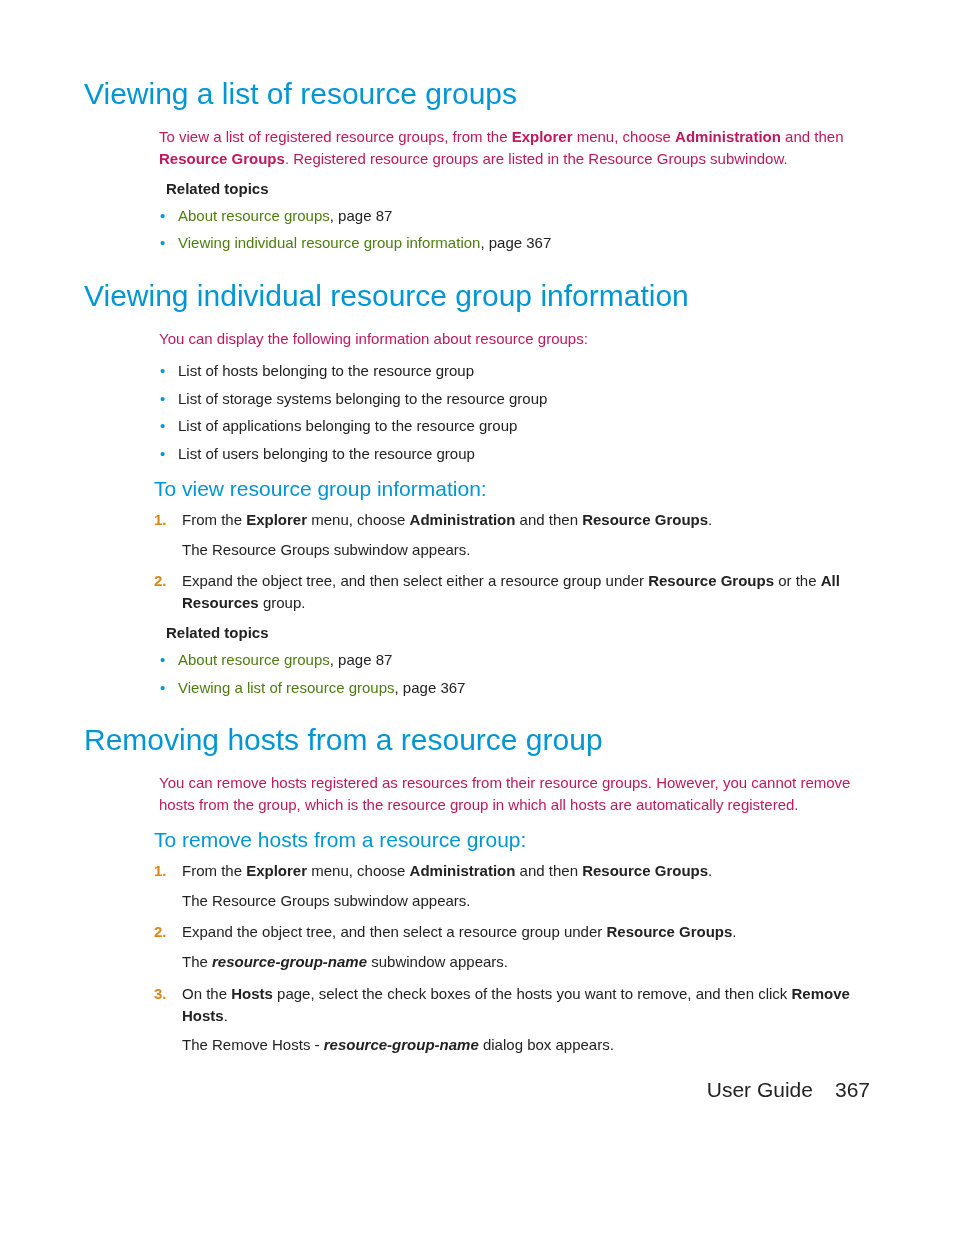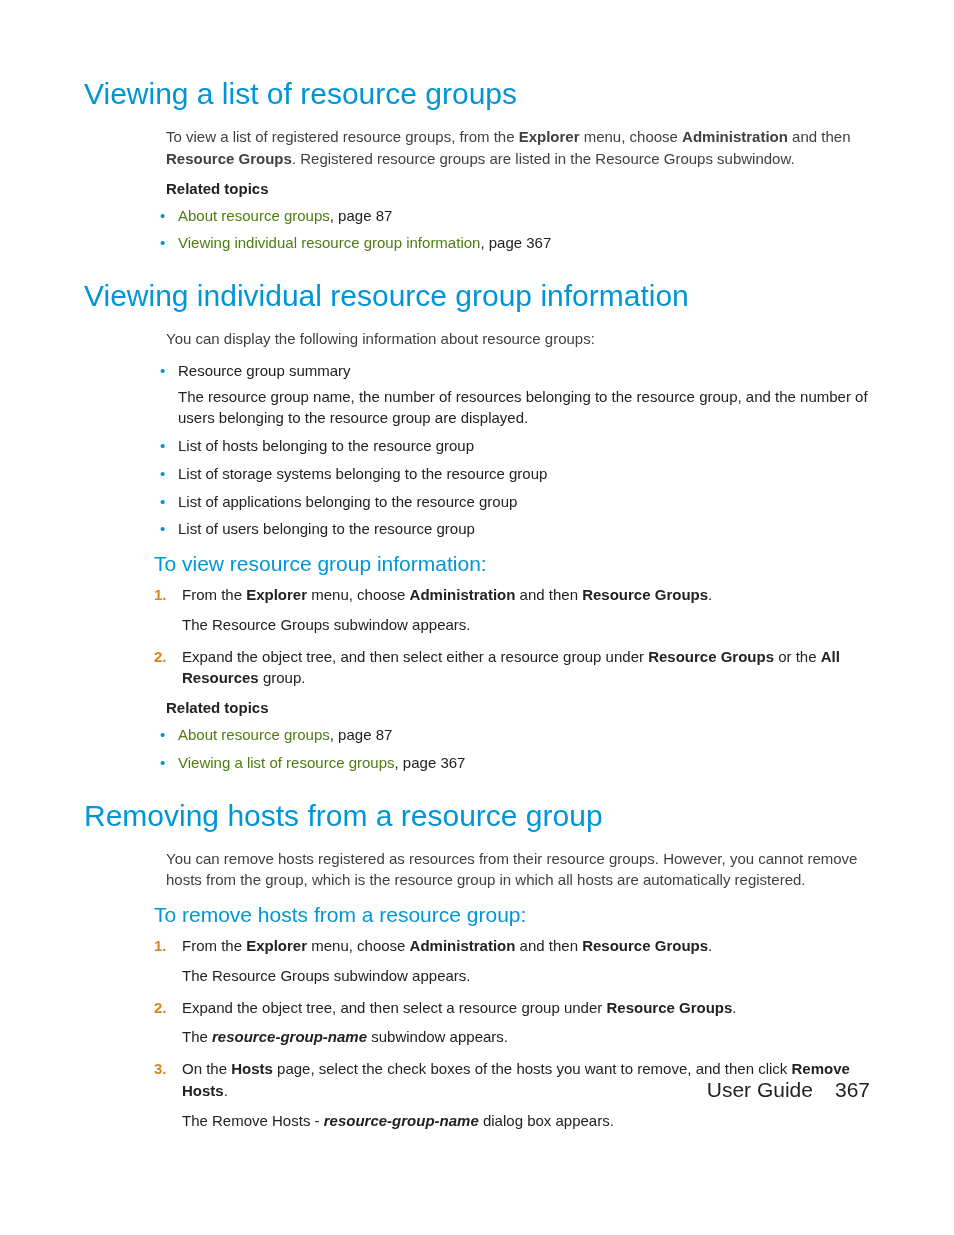--- a/index.html
+++ b/index.html
@@ -22,22 +22,22 @@
     font-weight: 300;
     color: #0096d6;
     font-size: 30px;
     margin: 0 0 14px 0;
     line-height: 1.2;
   }
   .body-block { margin-left: 70px; }
   p {
     font-size: 15px;
     line-height: 1.45;
-    margin: 0 0 10px 12px;
-    color: #404040;
+    margin: 0 0 10px 5px;
+    color: #be185d;
   }
   .b { font-weight: 600; }
   .subhead {
     font-size: 15px;
     font-weight: 600;
     margin: 8px 0 8px 12px;
   }
   .subhead-blue {
     font-size: 21px;
     font-weight: 400;
@@ -120,21 +120,20 @@
     <ul class="bullets">
       <li><span class="link">About resource groups</span><span>, page 87</span></li>
       <li><span class="link">Viewing individual resource group information</span><span>, page 367</span></li>
     </ul>
   </div>
 
   <h2 class="sectiongap">Viewing individual resource group information</h2>
   <div class="body-block">
     <p>You can display the following information about resource groups:</p>
     <ul class="bullets">
-      <li><span>Resource group summary</span><span class="detail">The resource group name, the number of resources belonging to the resource group, and the number of users belonging to the resource group are displayed.</span></li>
       <li><span>List of hosts belonging to the resource group</span></li>
       <li><span>List of storage systems belonging to the resource group</span></li>
       <li><span>List of applications belonging to the resource group</span></li>
       <li><span>List of users belonging to the resource group</span></li>
     </ul>
     <div class="subhead-blue">To view resource group information:</div>
     <ol class="steps">
       <li>
         <span>From the </span><span class="b">Explorer</span><span> menu, choose </span><span class="b">Administration</span><span> and then </span><span class="b">Resource Groups</span><span>.</span>
         <span class="result">The Resource Groups subwindow appears.</span>

